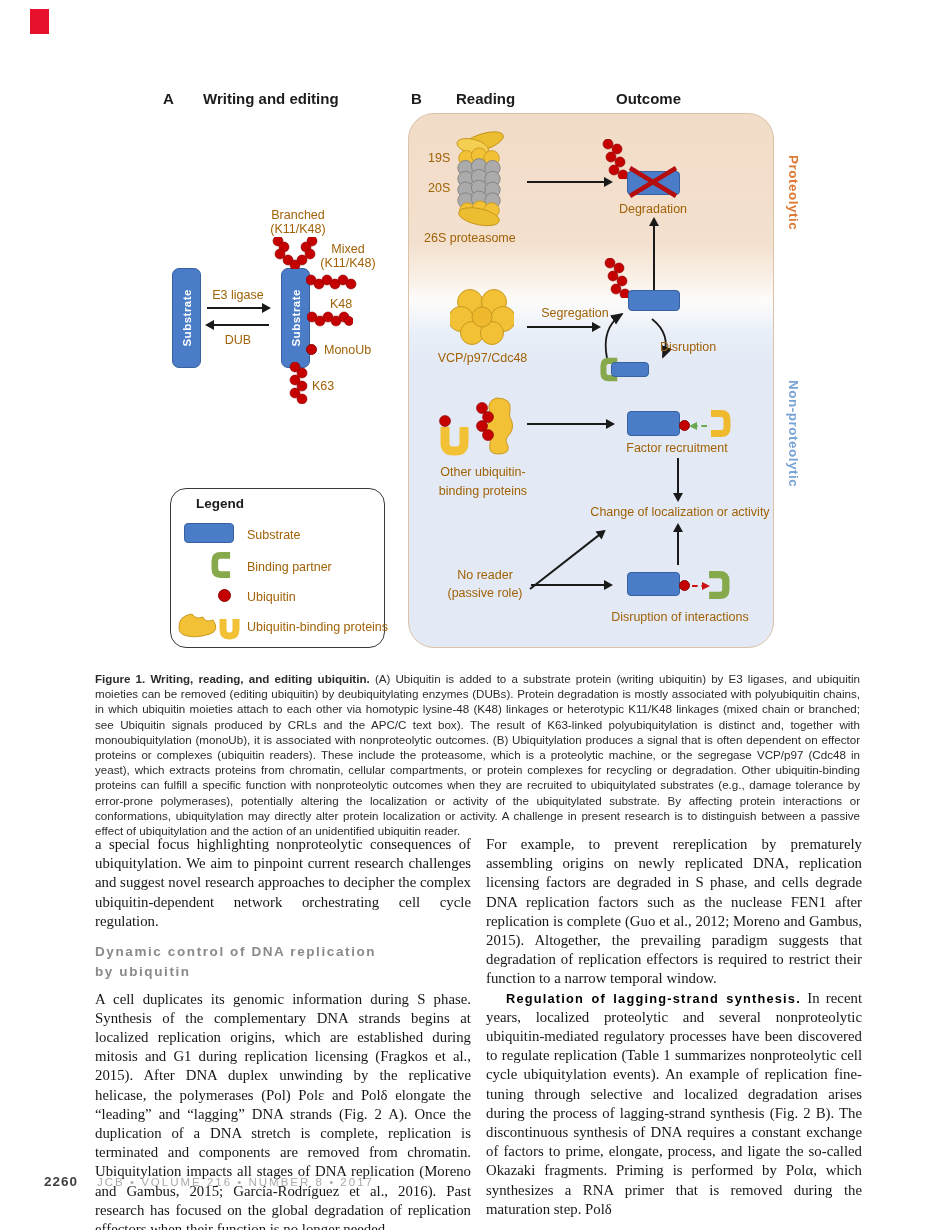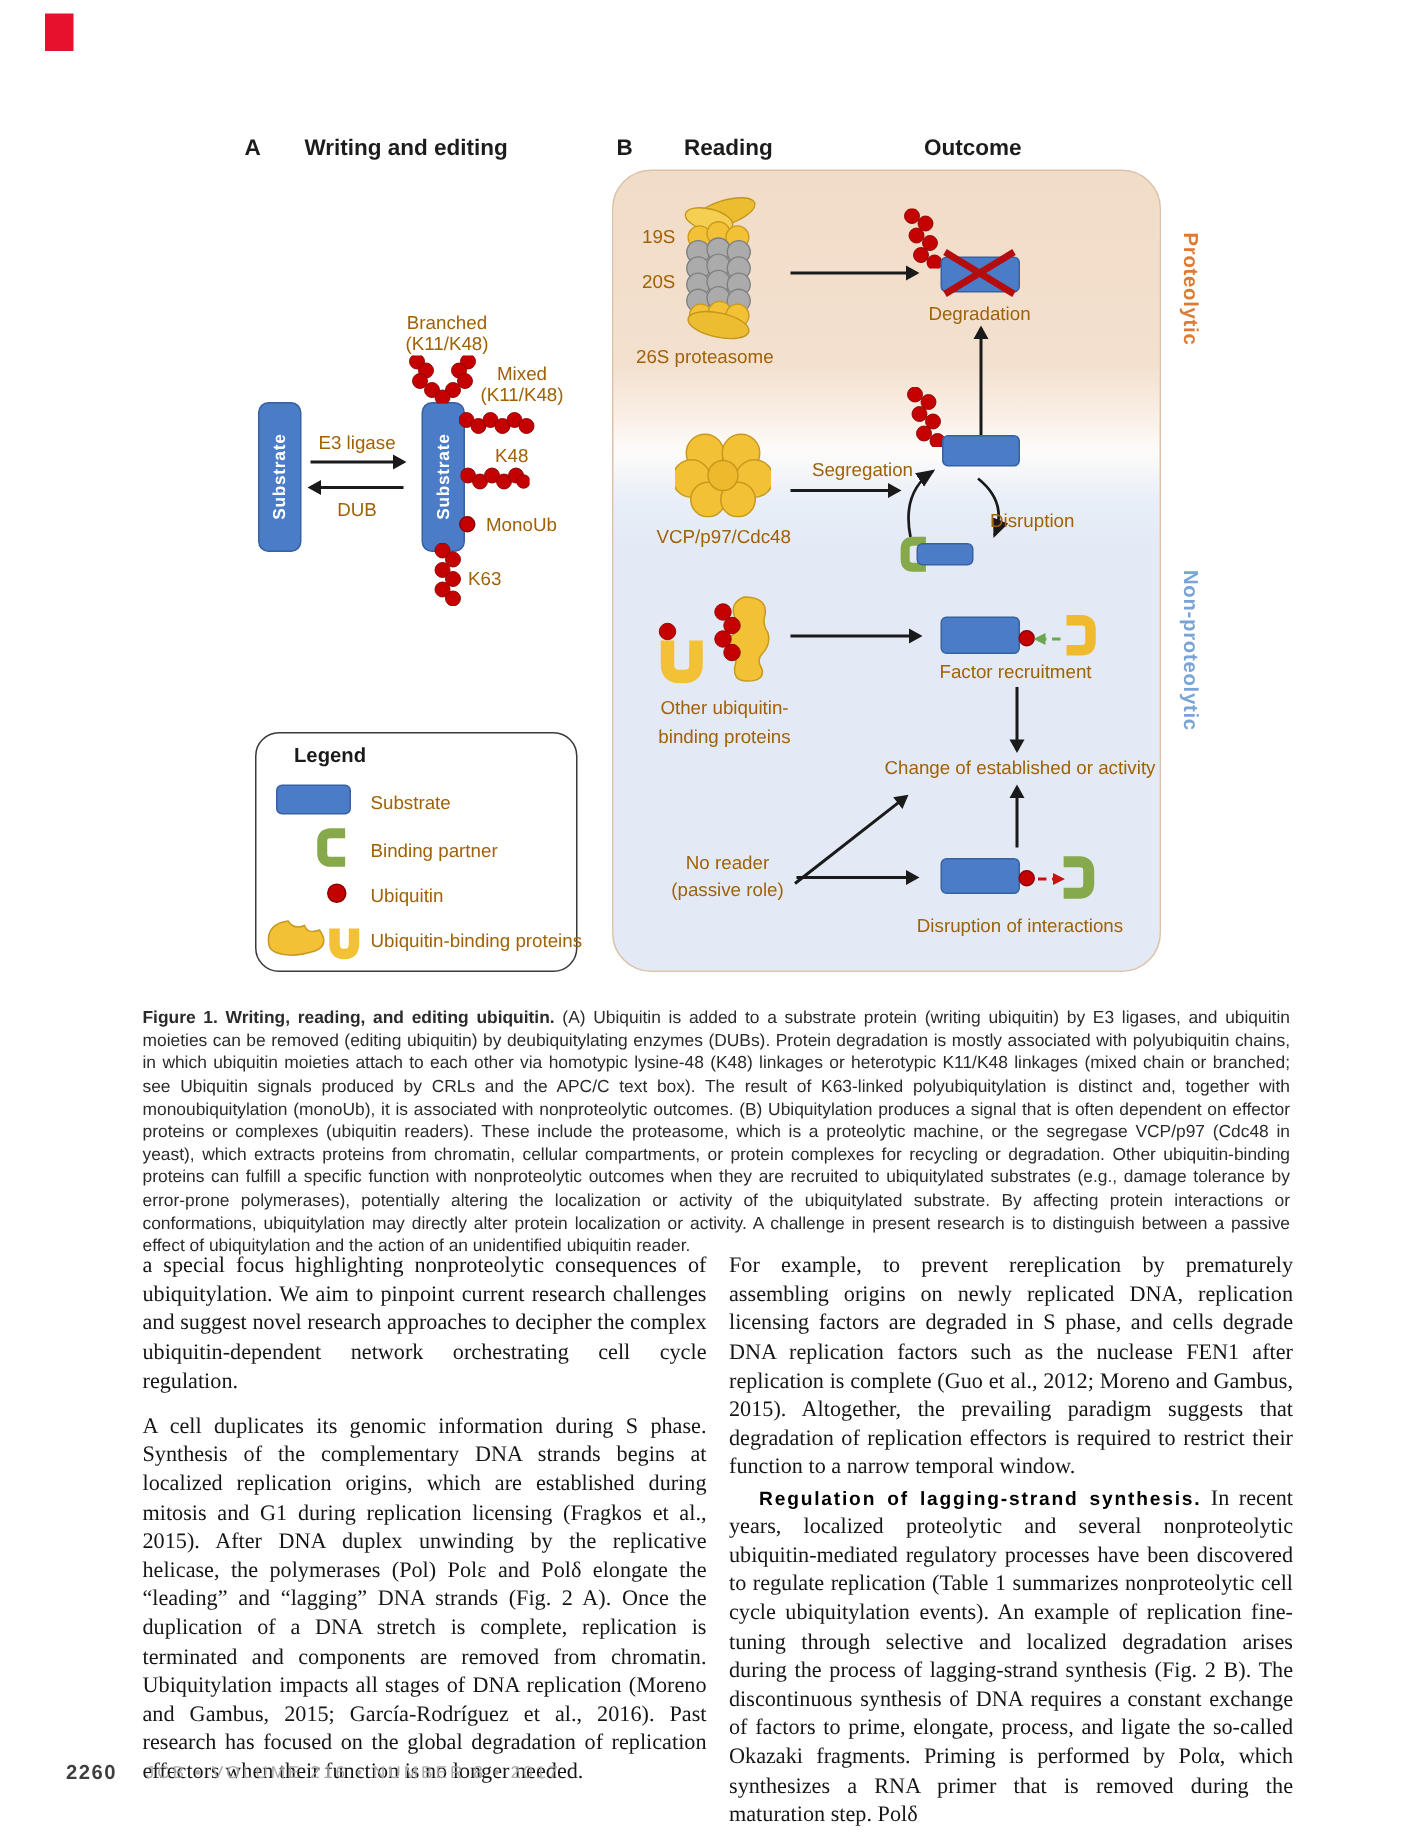--- a/index.html
+++ b/index.html
@@ -272,21 +272,21 @@
   <div class="abs reddot" style="left:679px;top:420px;width:11px;height:11px;"></div>
   <div class="darr green" style="left:692px;top:425px;width:15px;"></div>
   <svg class="abs" style="left:709px;top:409px;width:22px;height:29px;transform:scaleX(-1);" viewBox="0 0 22 28">
     <path d="M20 4 H10 Q4 4 4 10 V18 Q4 24 10 24 H20" fill="none" stroke="#f0ba2e" stroke-width="7"></path>
   </svg>
   <div class="abs figtxt ctr" style="left:618px;top:441px;width:118px;">Factor recruitment</div>
   <div class="abs figtxt ctr" style="left:424px;top:465px;width:118px;">Other ubiquitin-</div>
   <div class="abs figtxt ctr" style="left:424px;top:484px;width:118px;">binding proteins</div>
 
   <div class="arrv down" style="left:677px;top:458px;height:42px;"></div>
-  <div class="abs figtxt ctr" style="left:580px;top:505px;width:200px;">Change of established or activity</div>
+  <div class="abs figtxt ctr" style="left:580px;top:505px;width:200px;">Change of localization or activity</div>
 
   <div class="arrv up" style="left:677px;top:525px;height:40px;"></div>
   <div class="abs figtxt ctr" style="left:440px;top:568px;width:90px;">No reader</div>
   <div class="abs figtxt ctr" style="left:432px;top:586px;width:106px;">(passive role)</div>
   <div class="arr rot" style="left:530px;top:588px;width:94px;transform:rotate(-38deg);"></div>
   <div class="arr" style="left:531px;top:584px;width:80px;"></div>
   <div class="abs bb" style="left:627px;top:572px;width:53px;height:24px;"></div>
   <div class="abs reddot" style="left:679px;top:580px;width:11px;height:11px;"></div>
   <div class="darr red" style="left:692px;top:585px;width:15px;"></div>
   <svg class="abs" style="left:707px;top:569px;width:23px;height:32px;transform:scaleX(-1);" viewBox="0 0 22 28">
@@ -311,20 +311,22 @@
     <path d="M3 20 Q2 8 16 6 Q20 12 27 9 Q29 15 37 12 Q44 22 34 26 Q18 31 8 27 Q3 25 3 20 Z" fill="#f2c135" stroke="#c9991f"></path>
     <path d="M47 11 V21 Q47 28 53 28 H54 Q60 28 60 21 V11" fill="none" stroke="#f2c135" stroke-width="7"></path>
   </svg>
   <div class="abs figtxt" style="left:247px;top:620px;">Ubiquitin-binding proteins</div>
 
   <p class="abs caption"><span class="cap-b">Figure 1.</span> <span class="cap-b">Writing, reading, and editing ubiquitin.</span> <span>(A) Ubiquitin is added to a substrate protein (writing ubiquitin) by E3 ligases, and ubiquitin moieties can be removed (editing ubiquitin) by deubiquitylating enzymes (DUBs). Protein degradation is mostly associated with polyubiquitin chains, in which ubiquitin moieties attach to each other via homotypic lysine-48 (K48) linkages or heterotypic K11/K48 linkages (mixed chain or branched; see Ubiquitin signals produced by CRLs and the APC/C text box). The result of K63-linked polyubiquitylation is distinct and, together with monoubiquitylation (monoUb), it is associated with nonproteolytic outcomes. (B) Ubiquitylation produces a signal that is often dependent on effector proteins or complexes (ubiquitin readers). These include the proteasome, which is a proteolytic machine, or the segregase VCP/p97 (Cdc48 in yeast), which extracts proteins from chromatin, cellular compartments, or protein complexes for recycling or degradation. Other ubiquitin-binding proteins can fulfill a specific function with nonproteolytic outcomes when they are recruited to ubiquitylated substrates (e.g., damage tolerance by error-prone polymerases), potentially altering the localization or activity of the ubiquitylated substrate. By affecting protein interactions or conformations, ubiquitylation may directly alter protein localization or activity. A challenge in present research is to distinguish between a passive effect of ubiquitylation and the action of an unidentified ubiquitin reader.</span></p>
 
   <div class="abs col" style="left:95px;top:835px;">
     <p>a special focus highlighting nonproteolytic consequences of ubiquitylation. We aim to pinpoint current research challenges and suggest novel research approaches to decipher the complex ubiquitin-dependent network orchestrating cell cycle regulation.</p>
     <div class="gray-head">
+      <div>Dynamic control of DNA replication</div>
+      <div>by ubiquitin</div>
     </div>
     <p>A cell duplicates its genomic information during S phase. Synthesis of the complementary DNA strands begins at localized replication origins, which are established during mitosis and G1 during replication licensing (Fragkos et al., 2015). After DNA duplex unwinding by the replicative helicase, the polymerases (Pol) Polε and Polδ elongate the “leading” and “lagging” DNA strands (Fig. 2 A). Once the duplication of a DNA stretch is complete, replication is terminated and components are removed from chromatin. Ubiquitylation impacts all stages of DNA replication (Moreno and Gambus, 2015; García-Rodríguez et al., 2016). Past research has focused on the global degradation of replication effectors when their function is no longer needed.</p>
   </div>
 
   <div class="abs col" style="left:486px;top:835px;">
     <p>For example, to prevent rereplication by prematurely assembling origins on newly replicated DNA, replication licensing factors are degraded in S phase, and cells degrade DNA replication factors such as the nuclease FEN1 after replication is complete (Guo et al., 2012; Moreno and Gambus, 2015). Altogether, the prevailing paradigm suggests that degradation of replication effectors is required to restrict their function to a narrow temporal window.</p>
     <p class="indent"><span class="runin">Regulation of lagging-strand synthesis.</span> <span>In recent years, localized proteolytic and several nonproteolytic ubiquitin-mediated regulatory processes have been discovered to regulate replication (Table 1 summarizes nonproteolytic cell cycle ubiquitylation events). An example of replication fine-tuning through selective and localized degradation arises during the process of lagging-strand synthesis (Fig. 2 B). The discontinuous synthesis of DNA requires a constant exchange of factors to prime, elongate, process, and ligate the so-called Okazaki fragments. Priming is performed by Polα, which synthesizes a RNA primer that is removed during the maturation step. Polδ</span></p>
   </div>
 
   <div class="abs folio" style="left:44px;top:1174px;">2260</div>

